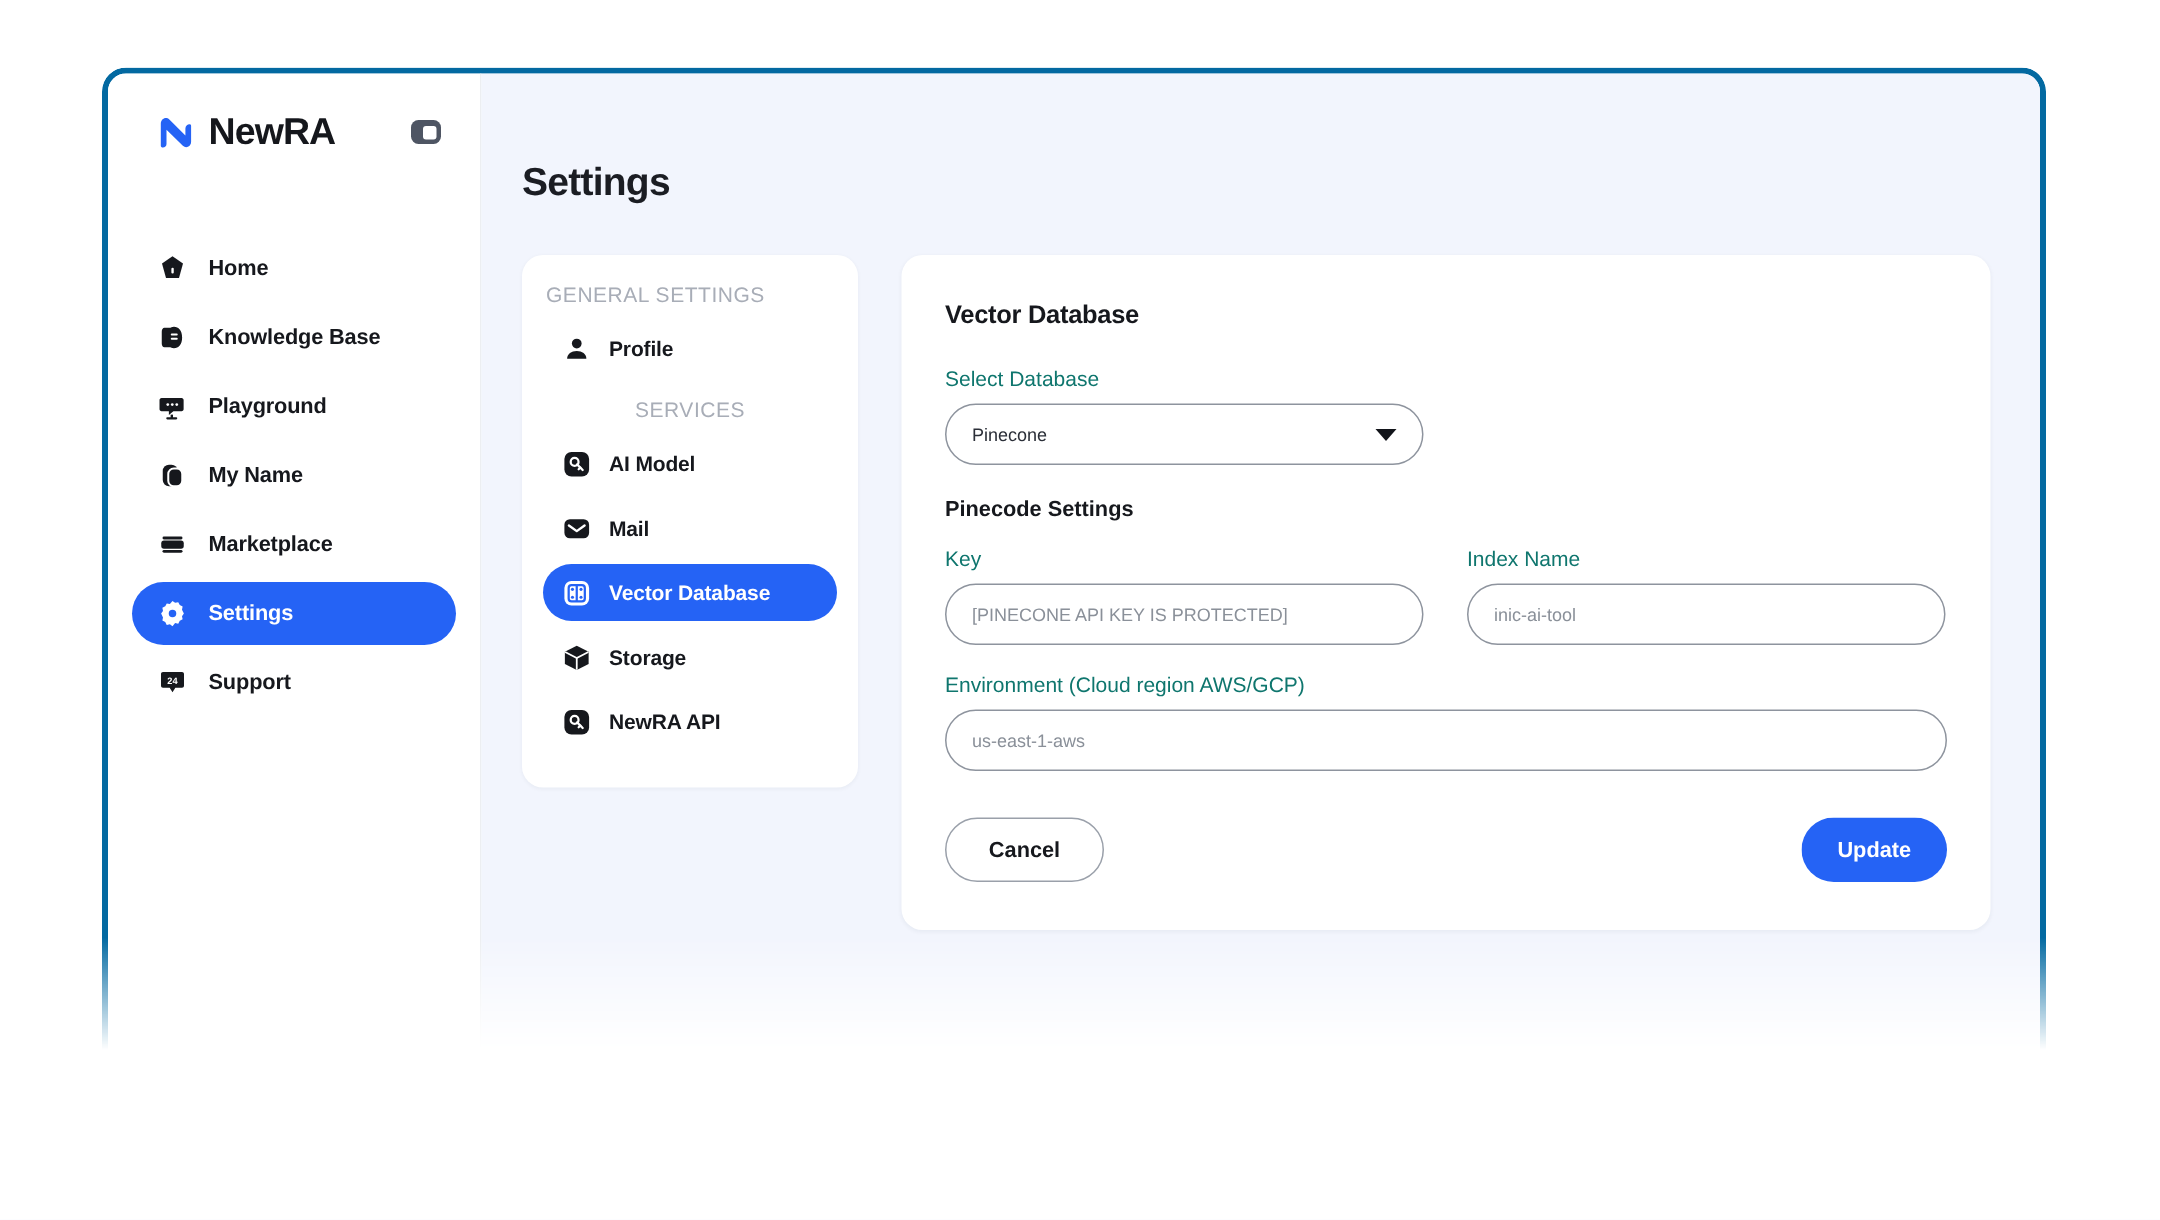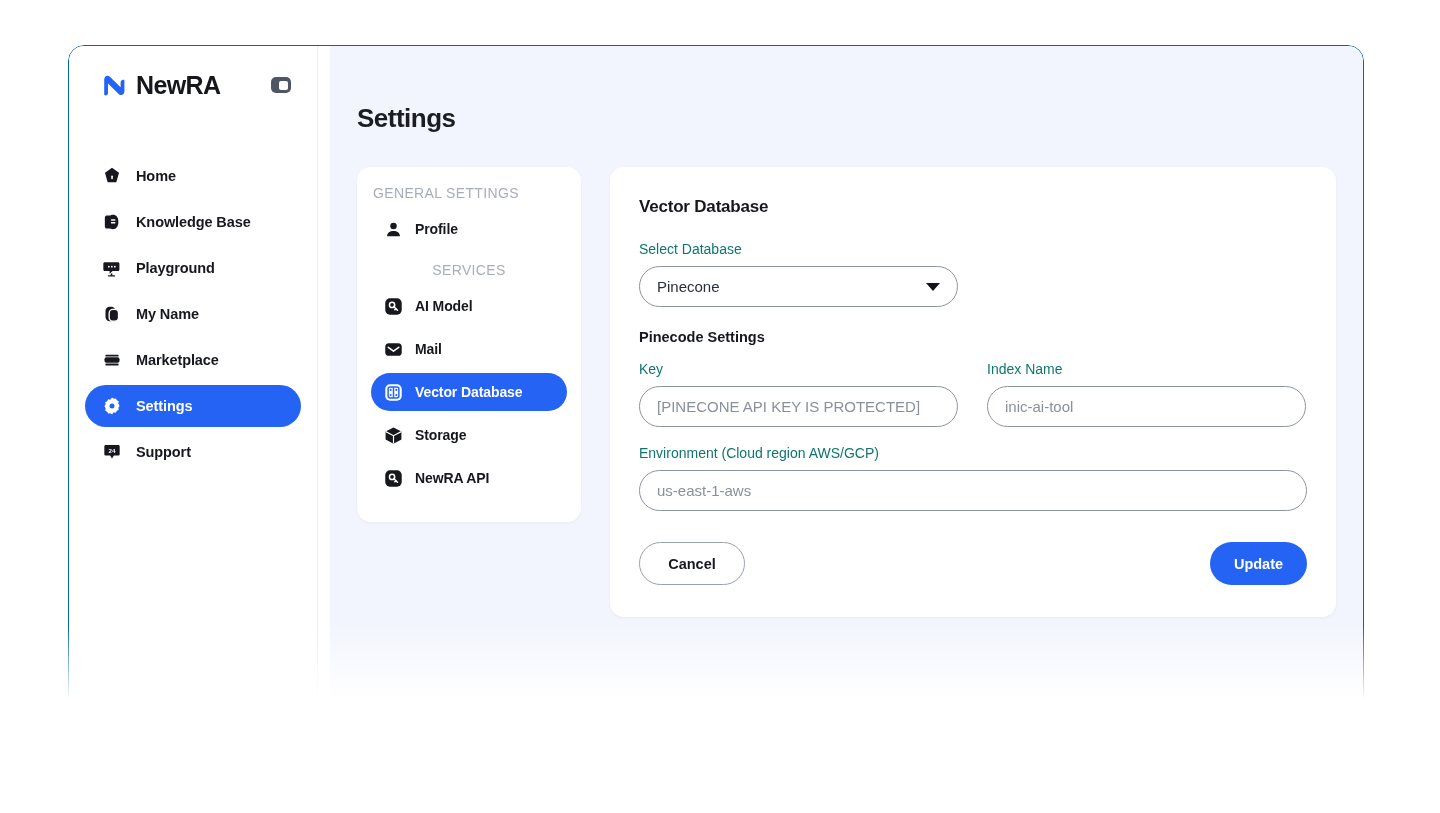--- a/index.html
+++ b/index.html
@@ -13,27 +13,26 @@
   }
 
   
   #app-window {
     position: absolute;
     left: 68px;
     top: 45px;
     width: 1296px;
     height: 700px;
     background: #ffffff;
-    border: 1px solid #0369a1;
+    border: 4px solid #0369a1;
     border-radius: 16px;
     display: flex;
     overflow: hidden;
     -webkit-mask-image: linear-gradient(to bottom, #000 0px, #000 580px, rgba(0,0,0,0) 655px);
     mask-image: linear-gradient(to bottom, #000 0px, #000 580px, rgba(0,0,0,0) 655px);
-    gap: 12px;
   }
 
   
   #sidebar {
     width: 249px;
     flex: 0 0 249px;
     background: #ffffff;
     border-right: 1px solid #eceef1;
     padding: 0;
     position: relative;
@@ -185,21 +184,21 @@
     font-size: 14.5px;
     font-weight: bold;
     color: #16181d;
     margin: 22px 0 16px 0;
   }
   .ctl {
     height: 41px;
     border: 1px solid #8e949e;
     border-radius: 21px;
     background: #ffffff;
-    font-size: 15px;
+    font-size: 12px;
     color: #8a9099;
     padding: 0 17px;
     display: flex;
     align-items: center;
     width: 100%;
     font-family: "Liberation Sans", sans-serif;
     outline: none;
   }
   .ctl.select {
     width: 319px;

